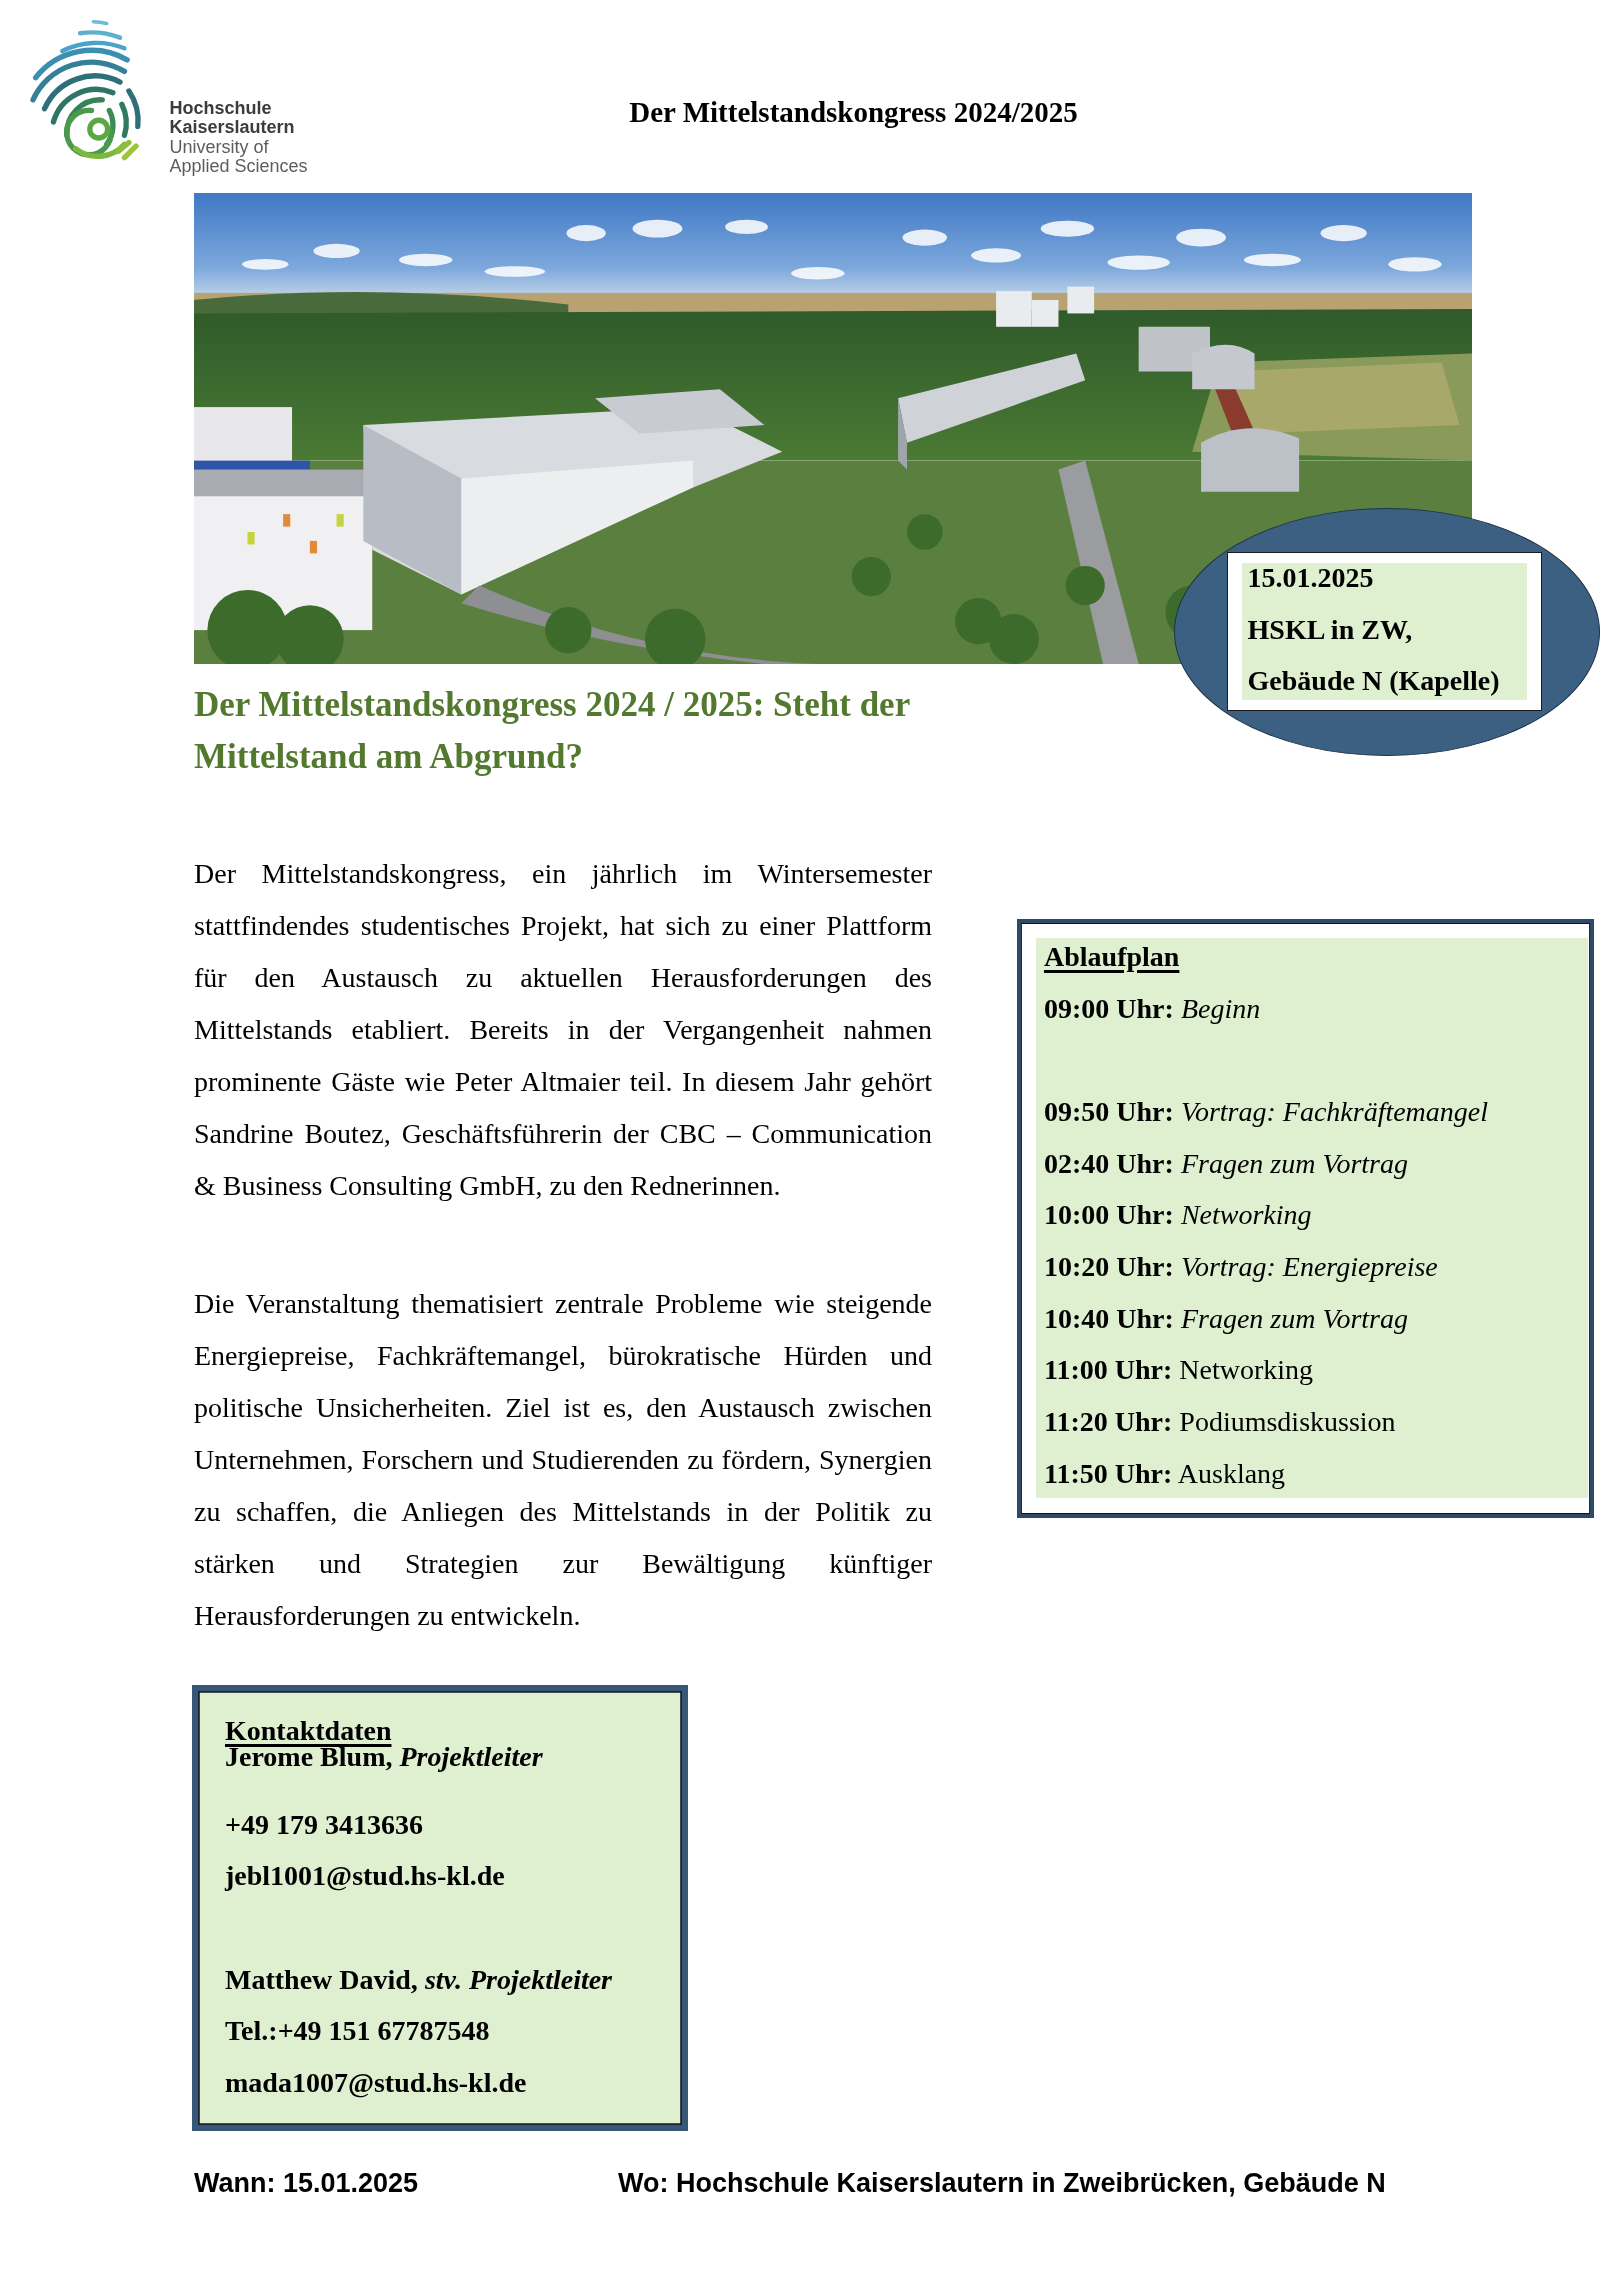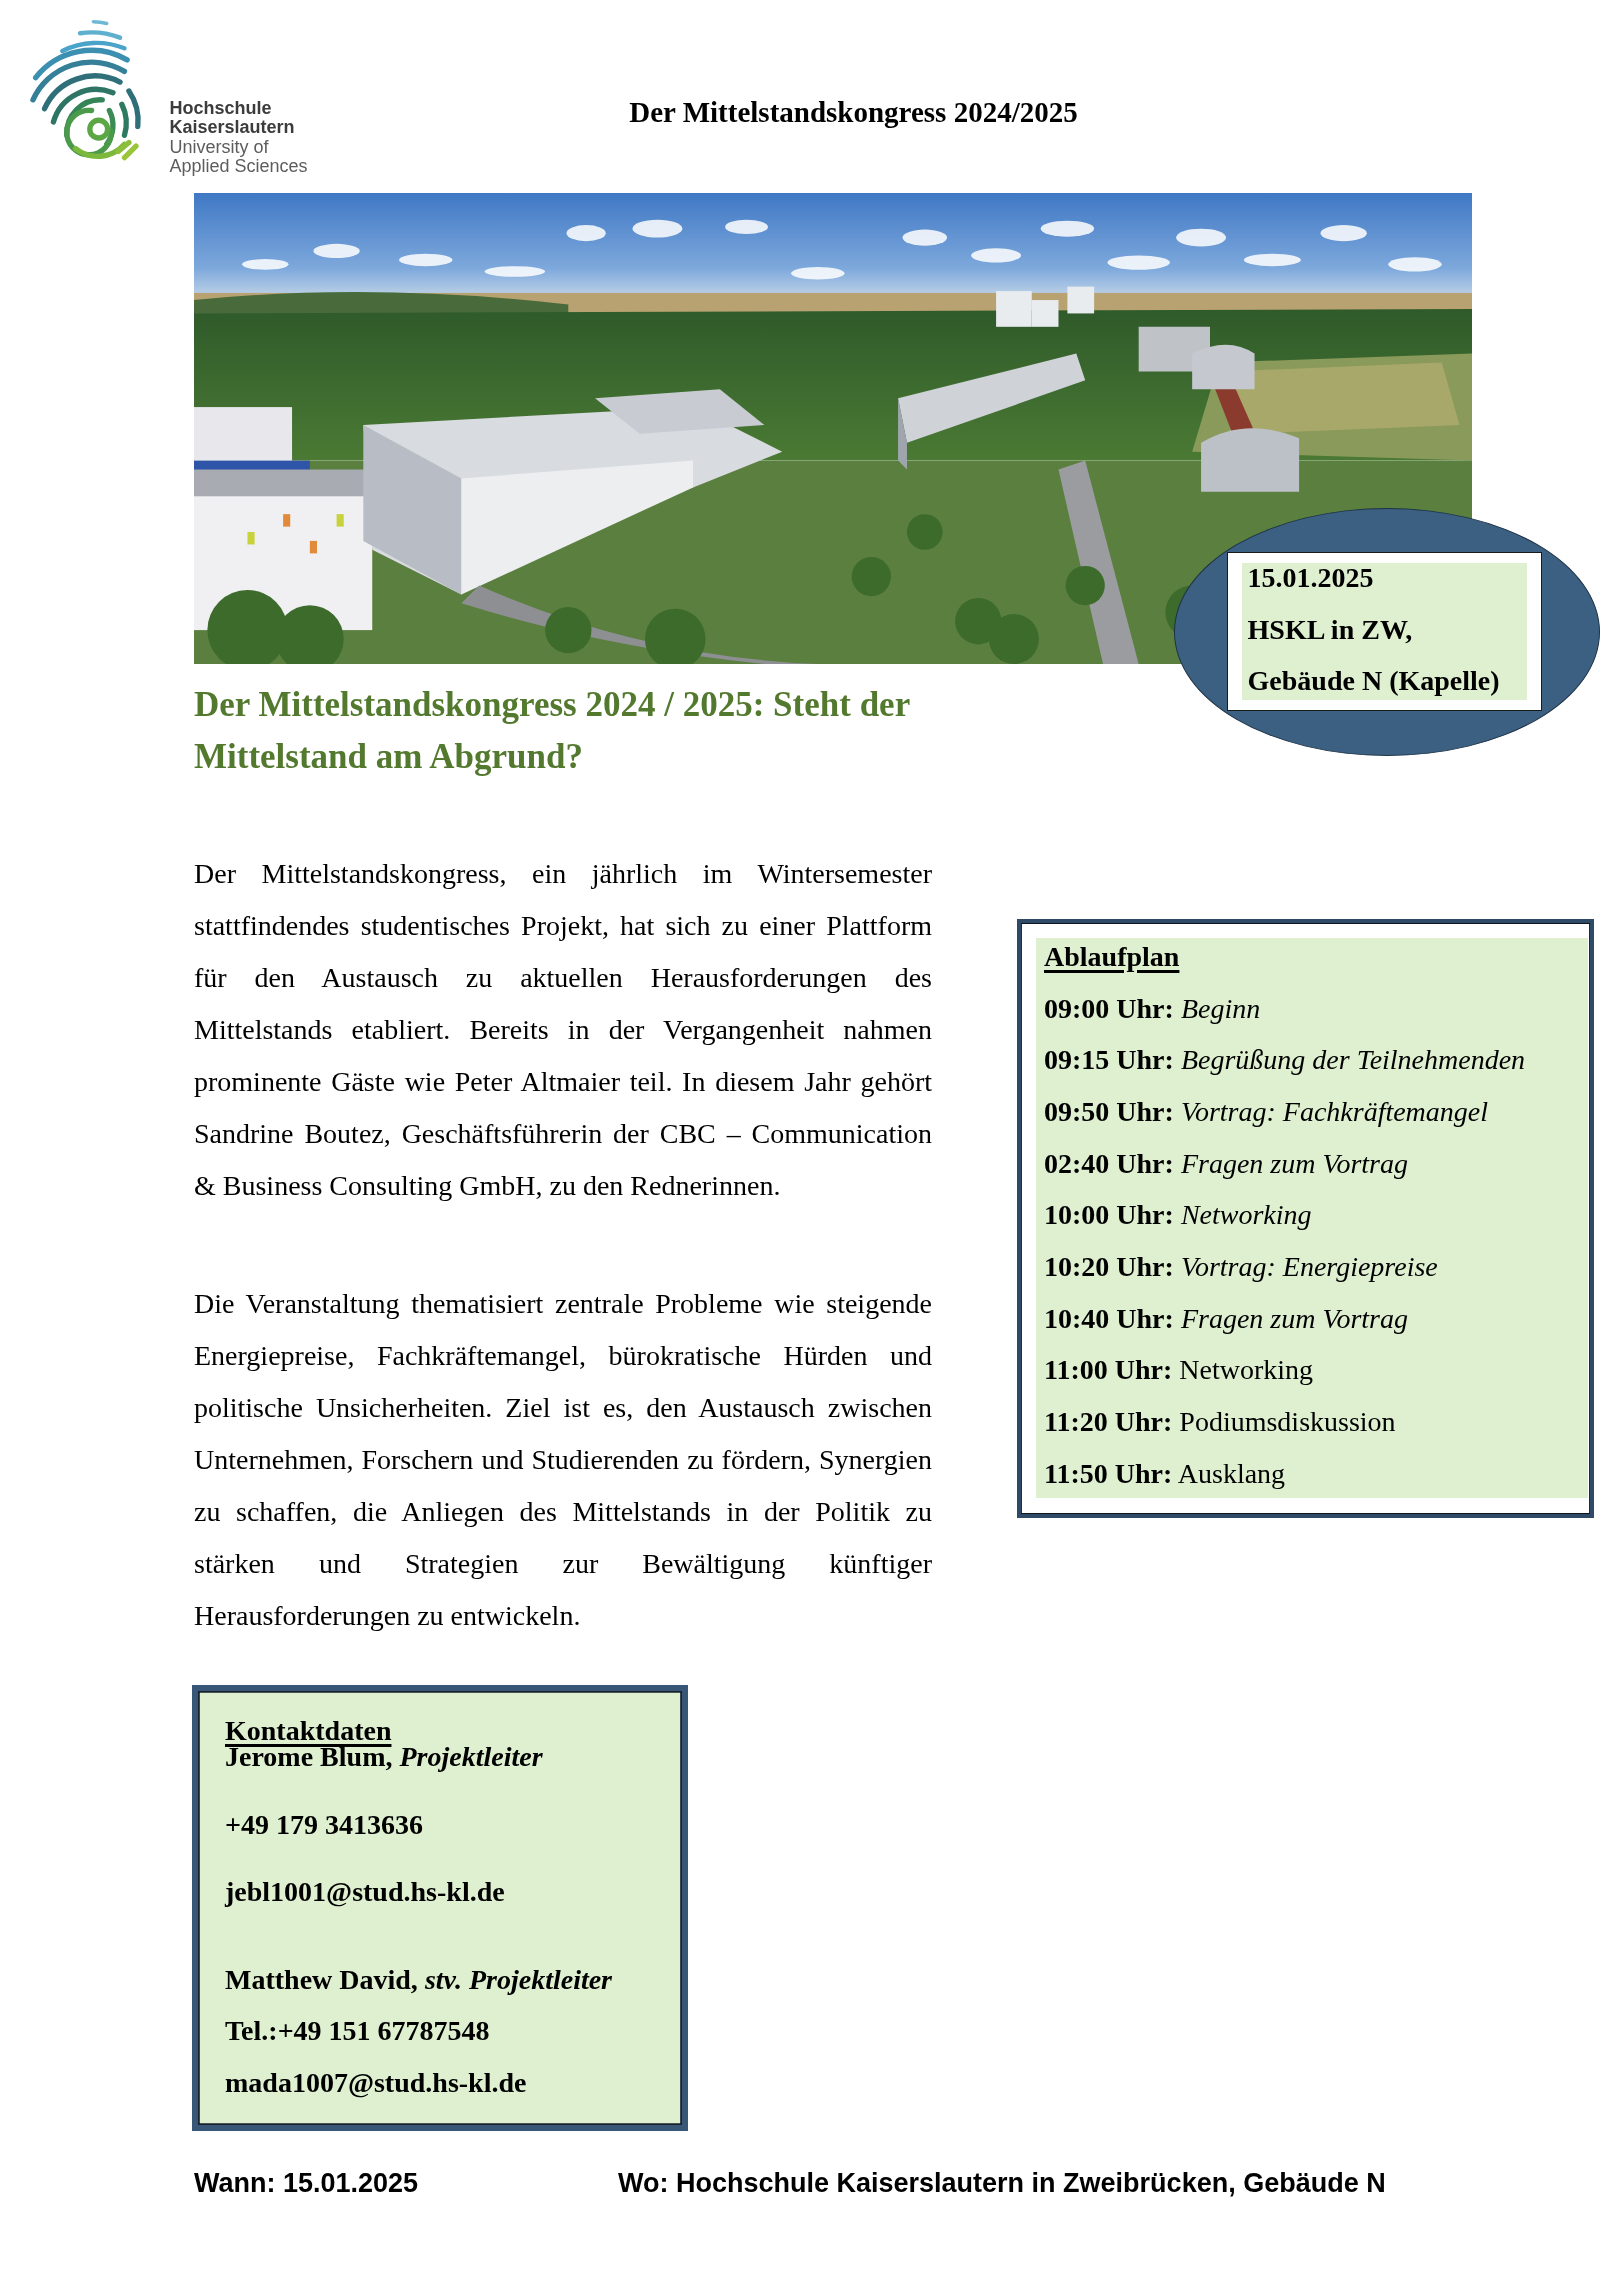--- a/index.html
+++ b/index.html
@@ -192,36 +192,35 @@
 <div id="headline" class="abs">Der Mittelstandskongress 2024 / 2025: Steht der Mittelstand am Abgrund?</div>
 
 <p id="para-1" class="para" style="margin:0;">Der Mittelstandskongress, ein jährlich im Wintersemester stattfindendes studentisches Projekt, hat sich zu einer Plattform für den Austausch zu aktuellen Herausforderungen des Mittelstands etabliert. Bereits in der Vergangenheit nahmen prominente Gäste wie Peter Altmaier teil. In diesem Jahr gehört Sandrine Boutez, Geschäftsführerin der CBC – Communication &amp; Business Consulting GmbH, zu den Rednerinnen.</p>
 <p id="para-2" class="para" style="margin:0;">Die Veranstaltung thematisiert zentrale Probleme wie steigende Energiepreise, Fachkräftemangel, bürokratische Hürden und politische Unsicherheiten. Ziel ist es, den Austausch zwischen Unternehmen, Forschern und Studierenden zu fördern, Synergien zu schaffen, die Anliegen des Mittelstands in der Politik zu stärken und Strategien zur Bewältigung künftiger Herausforderungen zu entwickeln.</p>
 
 <div id="schedule" class="abs">
   <div class="fill"></div>
   <div class="heading">Ablaufplan</div>
 
   <div class="row" style="top:70px;"><span class="t">09:00 Uhr:</span> <span class="i">Beginn</span></div>
-  <div class="row" style="top:121px;"><span class="t">09:15 Uhr:</span> <span class="i">Begrüßung der Teilnehmenden</span></div>
   <div class="row" style="top:173px;"><span class="t">09:50 Uhr:</span> <span class="i">Vortrag: Fachkräftemangel</span></div>
   <div class="row" style="top:225px;"><span class="t">02:40 Uhr:</span> <span class="i">Fragen zum Vortrag</span></div>
   <div class="row" style="top:276px;"><span class="t">10:00 Uhr:</span> <span class="i">Networking</span></div>
   <div class="row" style="top:328px;"><span class="t">10:20 Uhr:</span> <span class="i">Vortrag: Energiepreise</span></div>
   <div class="row" style="top:380px;"><span class="t">10:40 Uhr:</span> <span class="i">Fragen zum Vortrag</span></div>
   <div class="row" style="top:431px;"><span class="t">11:00 Uhr:</span> <span>Networking</span></div>
   <div class="row" style="top:483px;"><span class="t">11:20 Uhr:</span> <span>Podiumsdiskussion</span></div>
   <div class="row" style="top:535px;"><span class="t">11:50 Uhr:</span> <span>Ausklang</span></div>
 </div>
 
 <div id="contact" class="abs">
   <div class="line heading" style="top:24px;">Kontaktdaten</div>
   <div class="line" style="top:50px;"><span>Jerome Blum,</span> <span class="i">Projektleiter</span></div>
   <div class="line" style="top:118px;">+49 179 3413636</div>
-  <div class="line" style="top:169px;margin-top:16px;">jebl1001@stud.hs-kl.de</div>
+  <div class="line" style="top:169px;">jebl1001@stud.hs-kl.de</div>
   <div class="line" style="top:273px;"><span>Matthew David,</span> <span class="i">stv. Projektleiter</span></div>
   <div class="line" style="top:324px;">Tel.:+49 151 67787548</div>
   <div class="line" style="top:376px;">mada1007@stud.hs-kl.de</div>
 </div>
 
 <div id="footer-when" class="footer">Wann: 15.01.2025</div>
 <div id="footer-where" class="footer">Wo: Hochschule Kaiserslautern in Zweibrücken, Gebäude N</div>
 
 
 </body></html>

